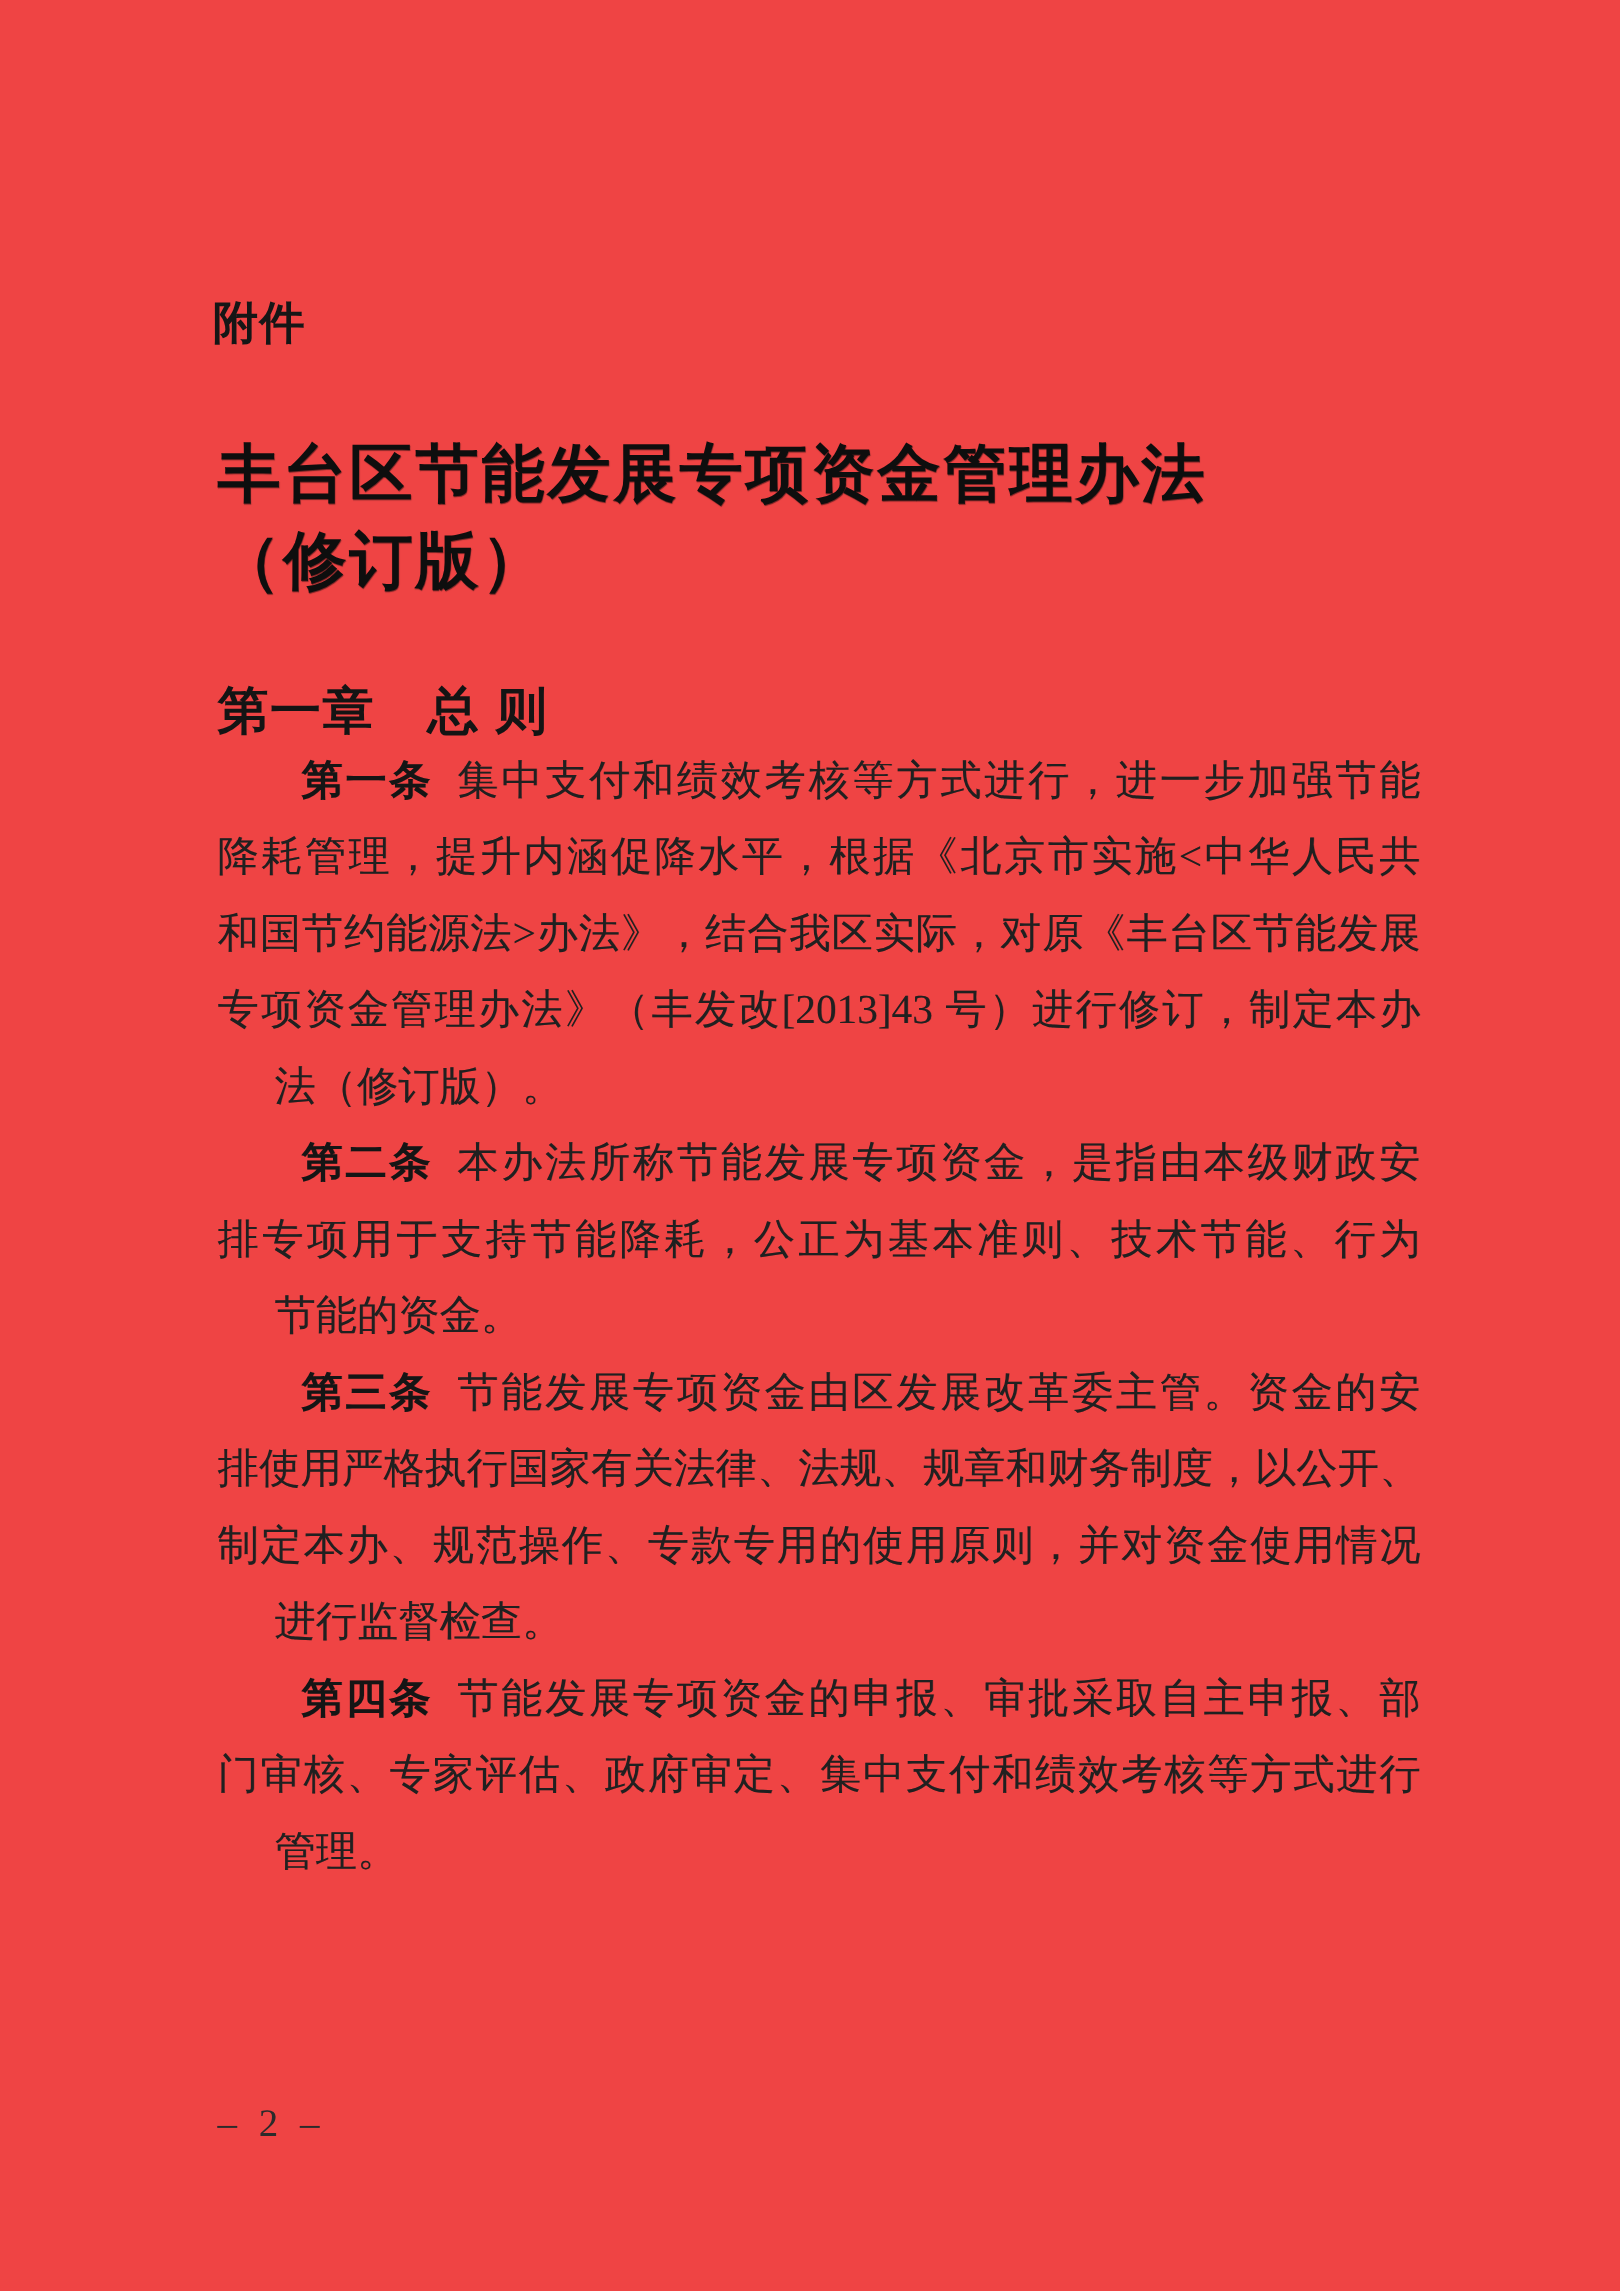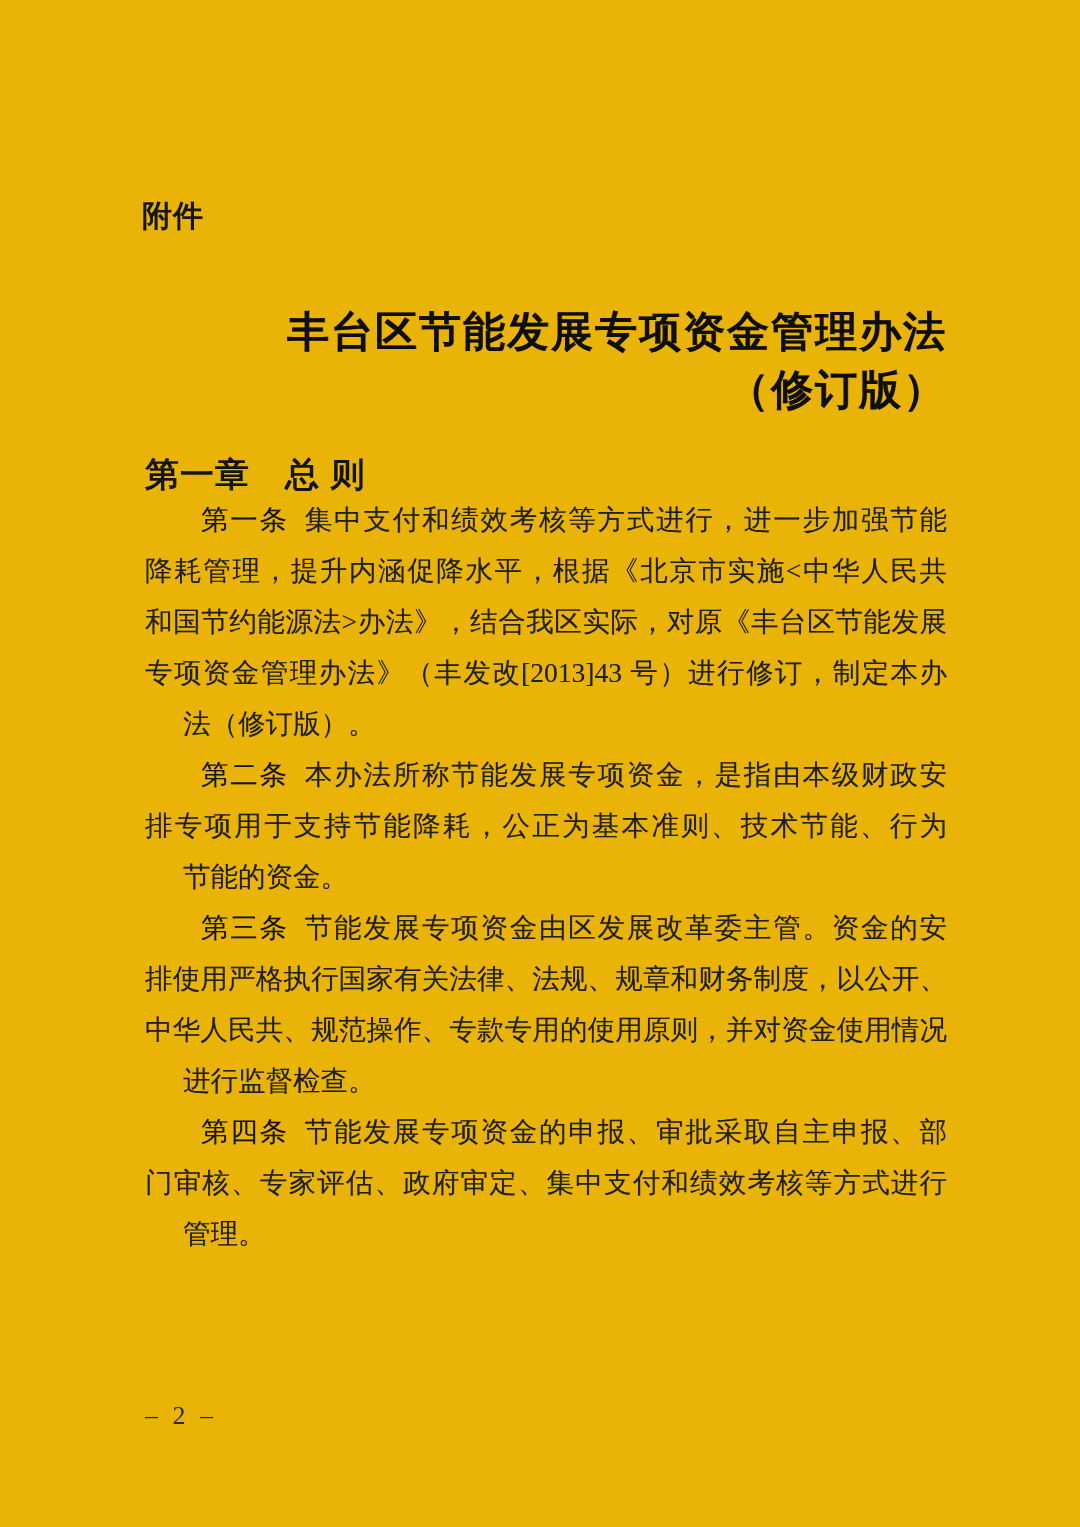--- a/index.html
+++ b/index.html
@@ -1,21 +1,21 @@
 <!DOCTYPE html>
 <html><head>
 <meta charset="utf-8">
 <style>
   html, body { margin: 0; padding: 0; background: #e8e8e6; }
   .page {
     position: relative;
     width: 1080px;
     height: 1527px;
     margin: 0 auto;
-    background: #eab308;
+    background: #ef4444;
     color: #1d1d1d;
     font-family: "Liberation Serif", "DejaVu Serif", serif;
     overflow: hidden;
   }
   
   .attachment {
     position: absolute;
     left: 142px;
     top: 198px;
     font-family: "Liberation Sans", "DejaVu Sans", sans-serif;
@@ -24,28 +24,27 @@
     line-height: 36px;
     color: #161616;
     letter-spacing: 1px;
   }
   
   .title {
     position: absolute;
     left: 145px;
     width: 802px;
     top: 288px;
-    text-align: right;
+    text-align: left;
     font-weight: 700;
     font-size: 42px;
     line-height: 58px;
     color: #0e0e0e;
     letter-spacing: 2px;
     text-shadow: 0.4px 0.4px 0.6px rgba(10,10,10,0.55);
-    margin-top: 15px;
   }
   
   .chapter {
     position: absolute;
     left: 145px;
     width: 802px;
     top: 448px;
     text-align: left;
     font-family: "Liberation Sans", "DejaVu Sans", sans-serif;
     font-weight: 700;
@@ -62,21 +61,21 @@
     width: 802px;
     font-size: 27.5px;
     line-height: 51px;
     color: #202020;
     text-shadow: 0.3px 0.3px 0.4px rgba(35,35,35,0.35);
   }
   .line { width: 802px; }
   .fill { text-align: justify; text-align-last: justify; }
   .end  { text-align: left; text-align-last: left; margin-left: 38px; }
   .indent { padding-left: 56px; width: 746px; }
-  .label { font-weight: 400; margin-right: 16px; color: #151515; }
+  .label { font-weight: 700; margin-right: 16px; color: #151515; }
   
   .footer {
     position: absolute;
     left: 145px;
     top: 1400px;
     font-size: 26px;
     line-height: 32px;
     color: #2b2b2b;
     letter-spacing: 4px;
   }
@@ -102,21 +101,21 @@
     <div class="line fill">和国节约能源法&gt;办法》，结合我区实际，对原《丰台区节能发展</div>
     <div class="line fill">专项资金管理办法》（丰发改[2013]43 号）进行修订，制定本办</div>
     <div class="line end">法（修订版）。</div>
 
     <div class="line fill indent"><span class="label">第二条</span><span>本办法所称节能发展专项资金，是指由本级财政安</span></div>
     <div class="line fill">排专项用于支持节能降耗，公正为基本准则、技术节能、行为</div>
     <div class="line end">节能的资金。</div>
 
     <div class="line fill indent"><span class="label">第三条</span><span>节能发展专项资金由区发展改革委主管。资金的安</span></div>
     <div class="line fill">排使用严格执行国家有关法律、法规、规章和财务制度，以公开、</div>
-    <div class="line fill">中华人民共、规范操作、专款专用的使用原则，并对资金使用情况</div>
+    <div class="line fill">制定本办、规范操作、专款专用的使用原则，并对资金使用情况</div>
     <div class="line end">进行监督检查。</div>
 
     <div class="line fill indent"><span class="label">第四条</span><span>节能发展专项资金的申报、审批采取自主申报、部</span></div>
     <div class="line fill">门审核、专家评估、政府审定、集中支付和绩效考核等方式进行</div>
     <div class="line end">管理。</div>
 
   </div>
 
   <div class="footer">– 2 –</div>
 

